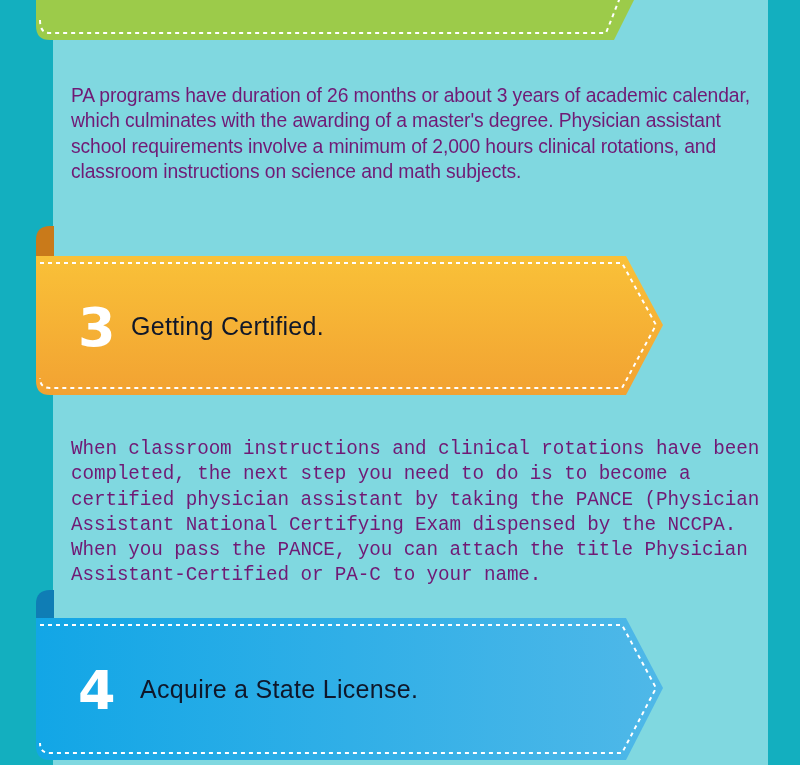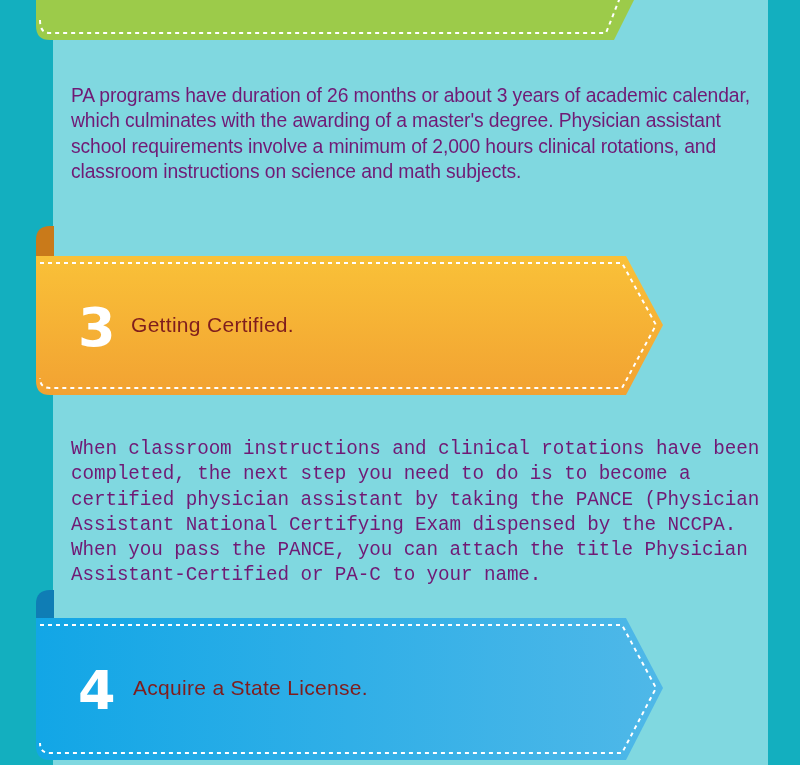--- a/index.html
+++ b/index.html
@@ -3,21 +3,21 @@
 <meta charset="utf-8">
 <style>
   * { margin: 0; padding: 0; box-sizing: border-box; }
   html, body { width: 800px; height: 765px; overflow: hidden; }
   body { background: #13AFBF; position: relative; font-family: "Liberation Sans", sans-serif; }
   .panel { position: absolute; left: 53px; top: 0; width: 715px; height: 765px; background: #80D8E0; }
   .para { position: absolute; left: 71px; width: 690px; color: #701a75; font-size: 19.3px; line-height: 25.3px; letter-spacing: -0.1px; }
   .banner { position: absolute; left: 36px; }
   .banner svg { position: absolute; left: 0; top: 0; overflow: visible; }
   .banner .num { position: absolute; color: #fff; font-weight: bold; font-size: 54px; font-family: "DejaVu Sans", sans-serif; line-height: 1; }
-  .banner .title { position: absolute; color: #7f1d1d; font-size: 21px; line-height: 1; letter-spacing: 0.3px; }
+  .banner .title { position: absolute; color: #0f172a; font-size: 25px; line-height: 1; letter-spacing: 0.3px; }
 </style>
 </head>
 <body>
 
 <div class="panel"></div>
 
 <div class="banner" style="top:0; width:610px; height:42px;">
   <svg width="610" height="42">
     <path d="M0,-10 L603,-10 L578,40 L14,40 Q0,40 0,26 Z" fill="#9CCB4A"></path>
     <path d="M4,20 Q4,33 13,33 L570,33 L585,-5" fill="none" stroke="#fff" stroke-width="2" stroke-dasharray="4,4"></path>
@@ -50,14 +50,14 @@
       <linearGradient id="bg" x1="0" y1="0" x2="1" y2="0">
         <stop offset="0" stop-color="#12A6E6"></stop>
         <stop offset="1" stop-color="#4FB8E8"></stop>
       </linearGradient>
     </defs>
     <path d="M18,0 L14,0 Q0,0 0,14 L0,28 L18,28 Z" fill="#0F7DB5"></path>
     <path d="M0,28 L590,28 L627,98 L590,170 L14,170 Q0,170 0,156 Z" fill="url(#bg)"></path>
     <path d="M4,35 L586,35 L620,98 L586,163 L14,163 Q4,163 4,153" fill="none" stroke="#fff" stroke-width="2" stroke-dasharray="4,4"></path>
   </svg>
   <span class="num" style="left:42px; top:74px;">4</span>
-  <span class="title" style="left:97px; top:87px;">Acquire a State License.</span>
+  <span class="title" style="left:104px; top:87px;">Acquire a State License.</span>
 </div>
 
 </body></html>

